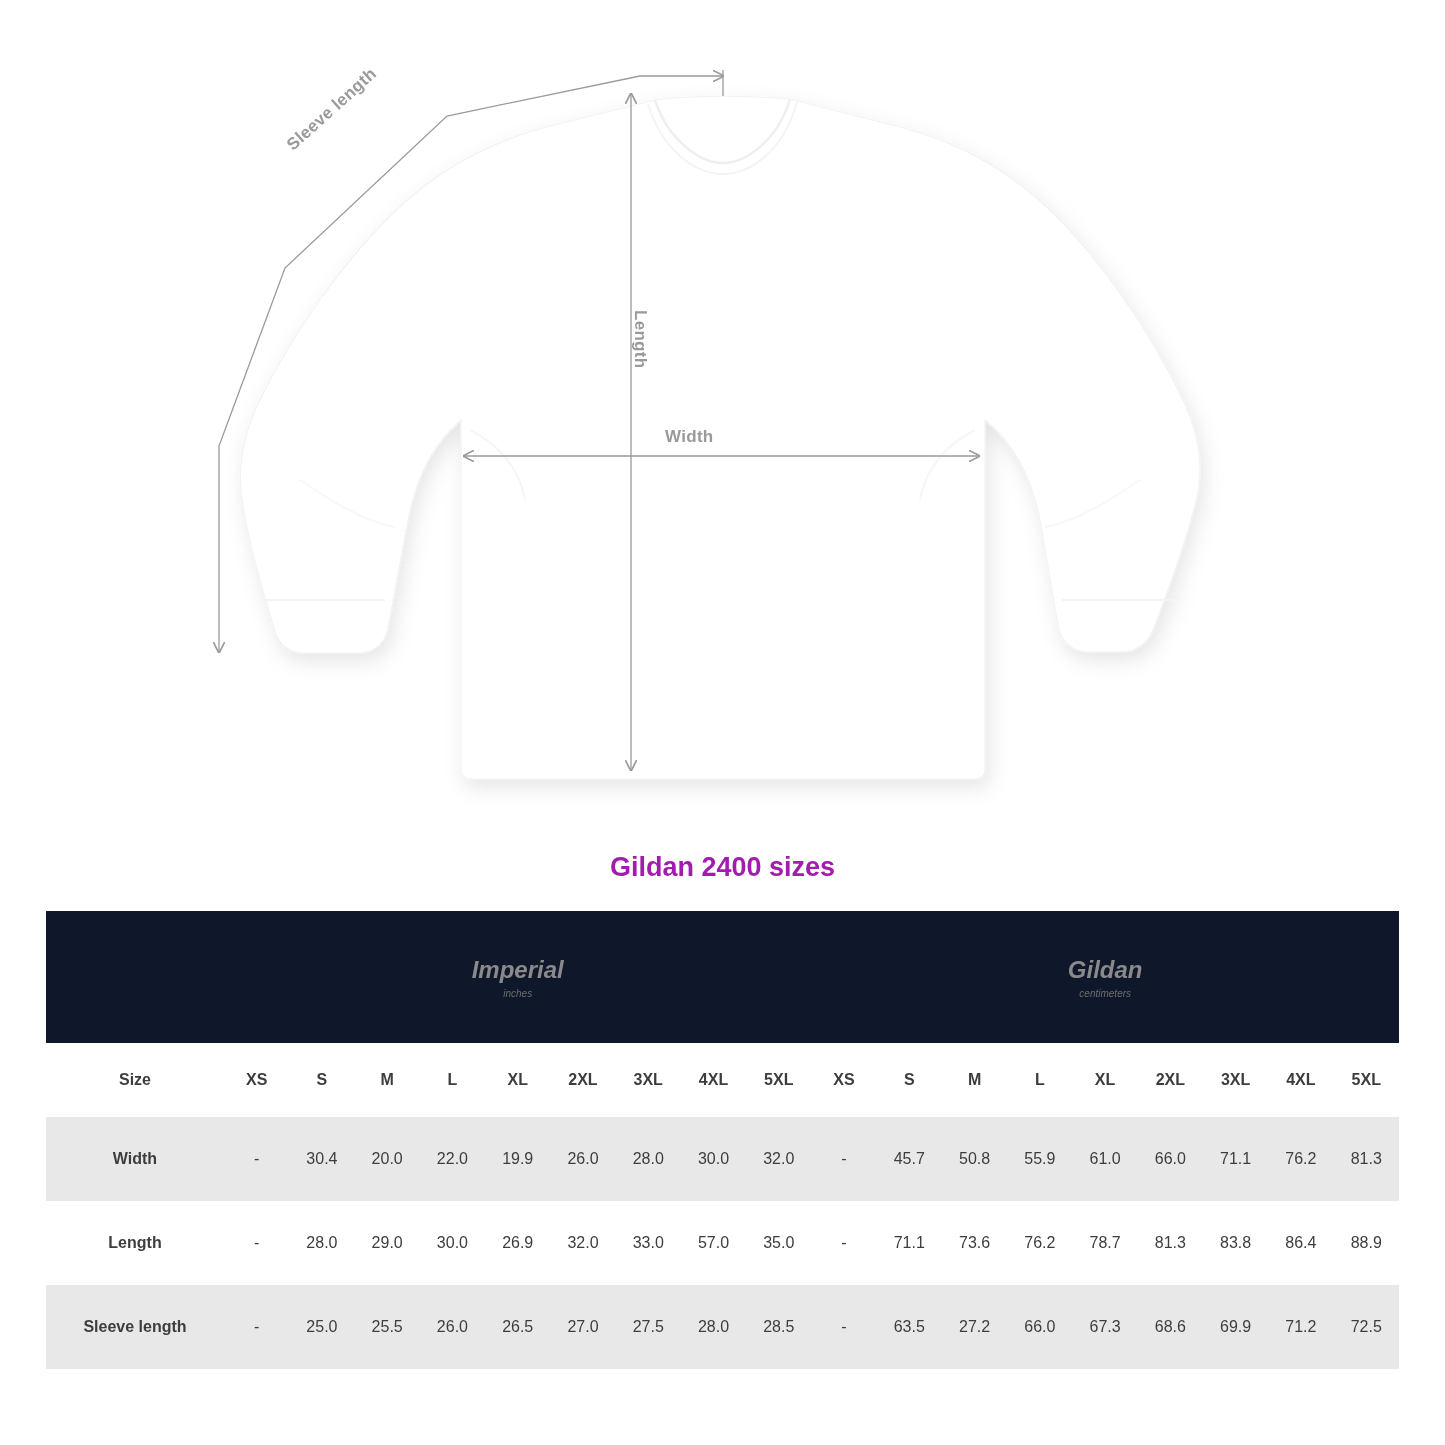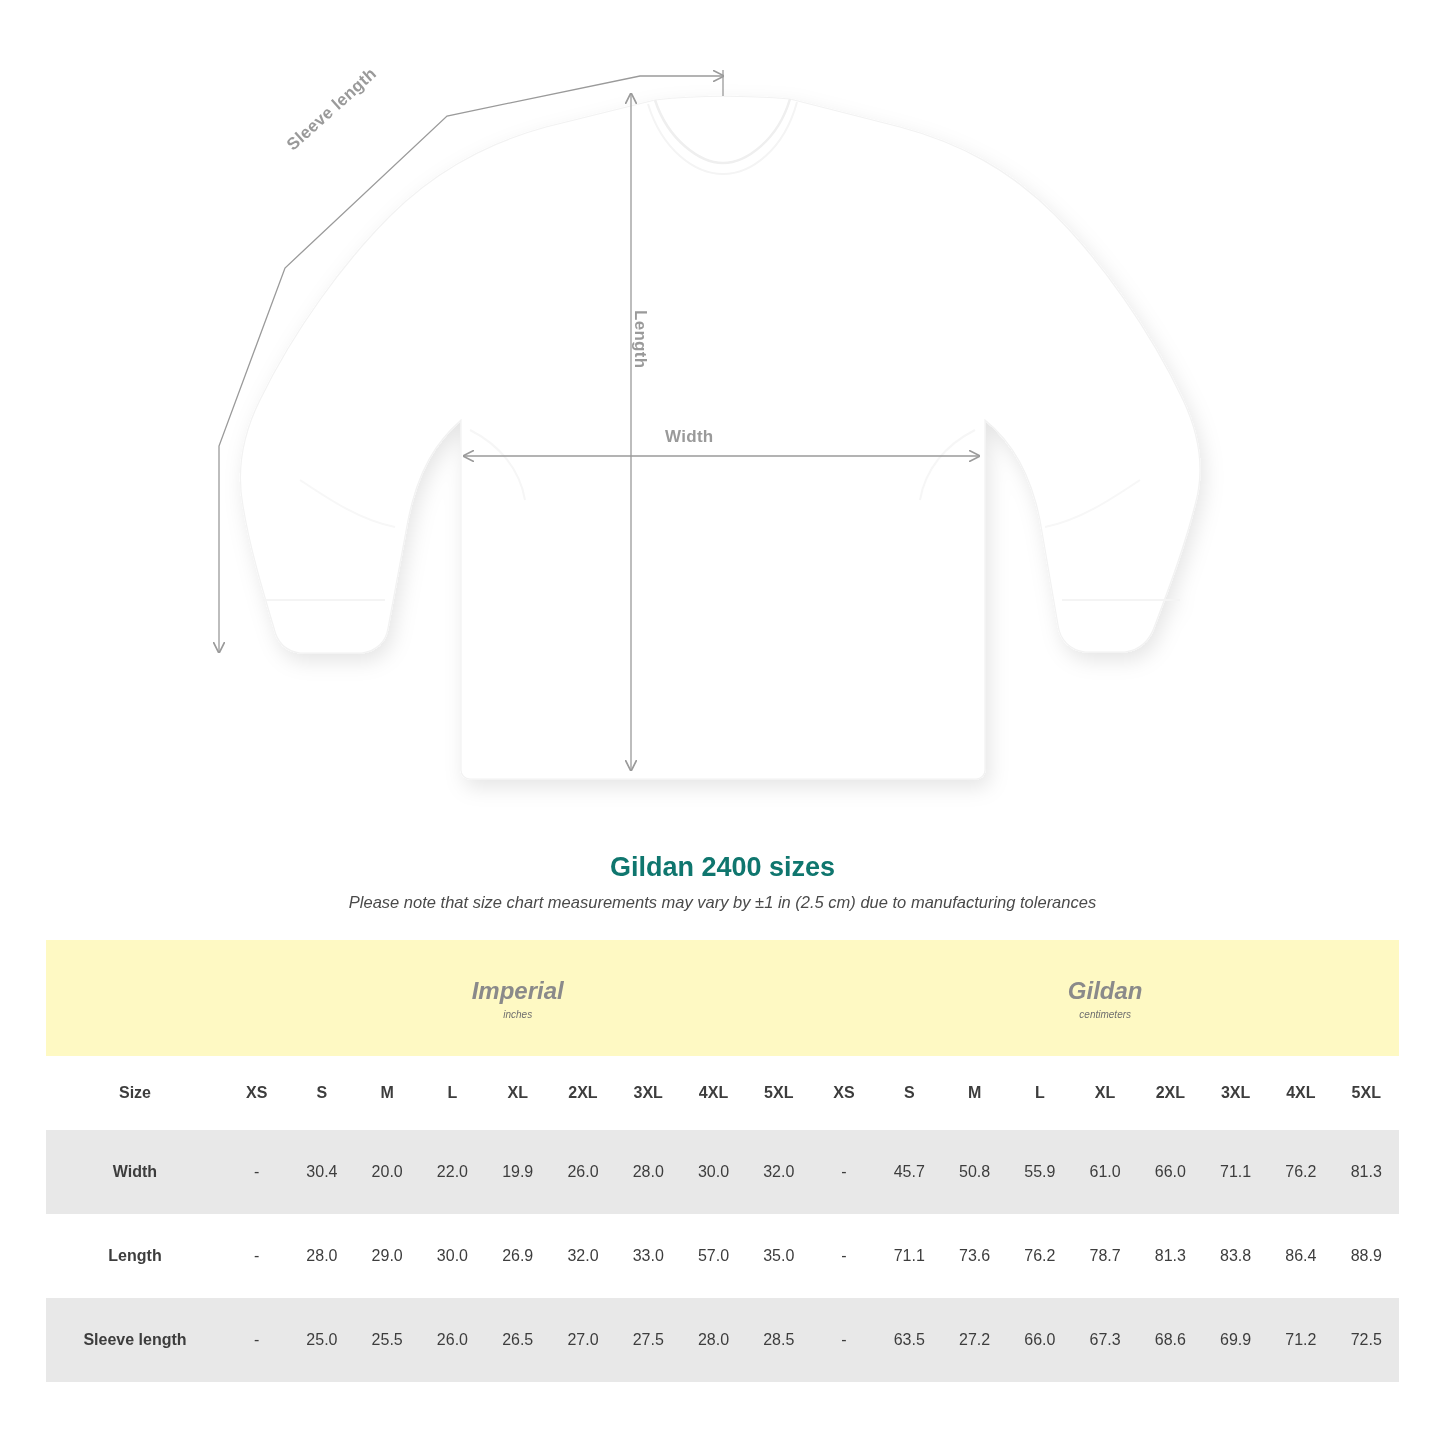--- a/index.html
+++ b/index.html
@@ -46,21 +46,21 @@
   }
 
   
   .title-block {
     text-align: center;
     margin-top: 22px;
   }
   .chart-title {
     font-size: 27px;
     font-weight: bold;
-    color: #0f766e;
+    color: #a21caf;
     margin: 0 0 10px 0;
   }
   .chart-note {
     font-size: 16.5px;
     font-style: italic;
     color: #4a4a4a;
     margin: 0;
   }
 
   
@@ -74,22 +74,22 @@
   }
   table.size-table td, table.size-table th {
     text-align: center;
     font-size: 16px;
     color: #3d3d3d;
     padding: 0;
     border: none;
   }
   
   .sys-row td {
-    background: #fef9c3;
-    height: 116px;
+    background: #0f172a;
+    height: 132px;
     vertical-align: middle;
   }
   .sys-name {
     font-size: 24px;
     font-weight: bold;
     font-style: italic;
     color: #8a8a8a;
     line-height: 1.25;
   }
   .sys-unit {
@@ -190,21 +190,20 @@
     </g>
   </svg>
 
   <div class="dim-label width-label">Width</div>
   <div class="dim-label length-label">Length</div>
   <div class="dim-label sleeve-label">Sleeve length</div>
 </div>
 
 <div class="title-block">
   <h1 class="chart-title">Gildan 2400 sizes</h1>
-  <p class="chart-note">Please note that size chart measurements may vary by ±1 in (2.5 cm) due to manufacturing tolerances</p>
 </div>
 
 <div class="table-wrap">
   <table class="size-table">
     <tbody id="table-body">
         <tr class="sys-row">
           <td class="rowhead"></td>
           <td colspan="9">
             <div class="sys-name">Imperial</div>
             <div class="sys-unit">inches</div>

